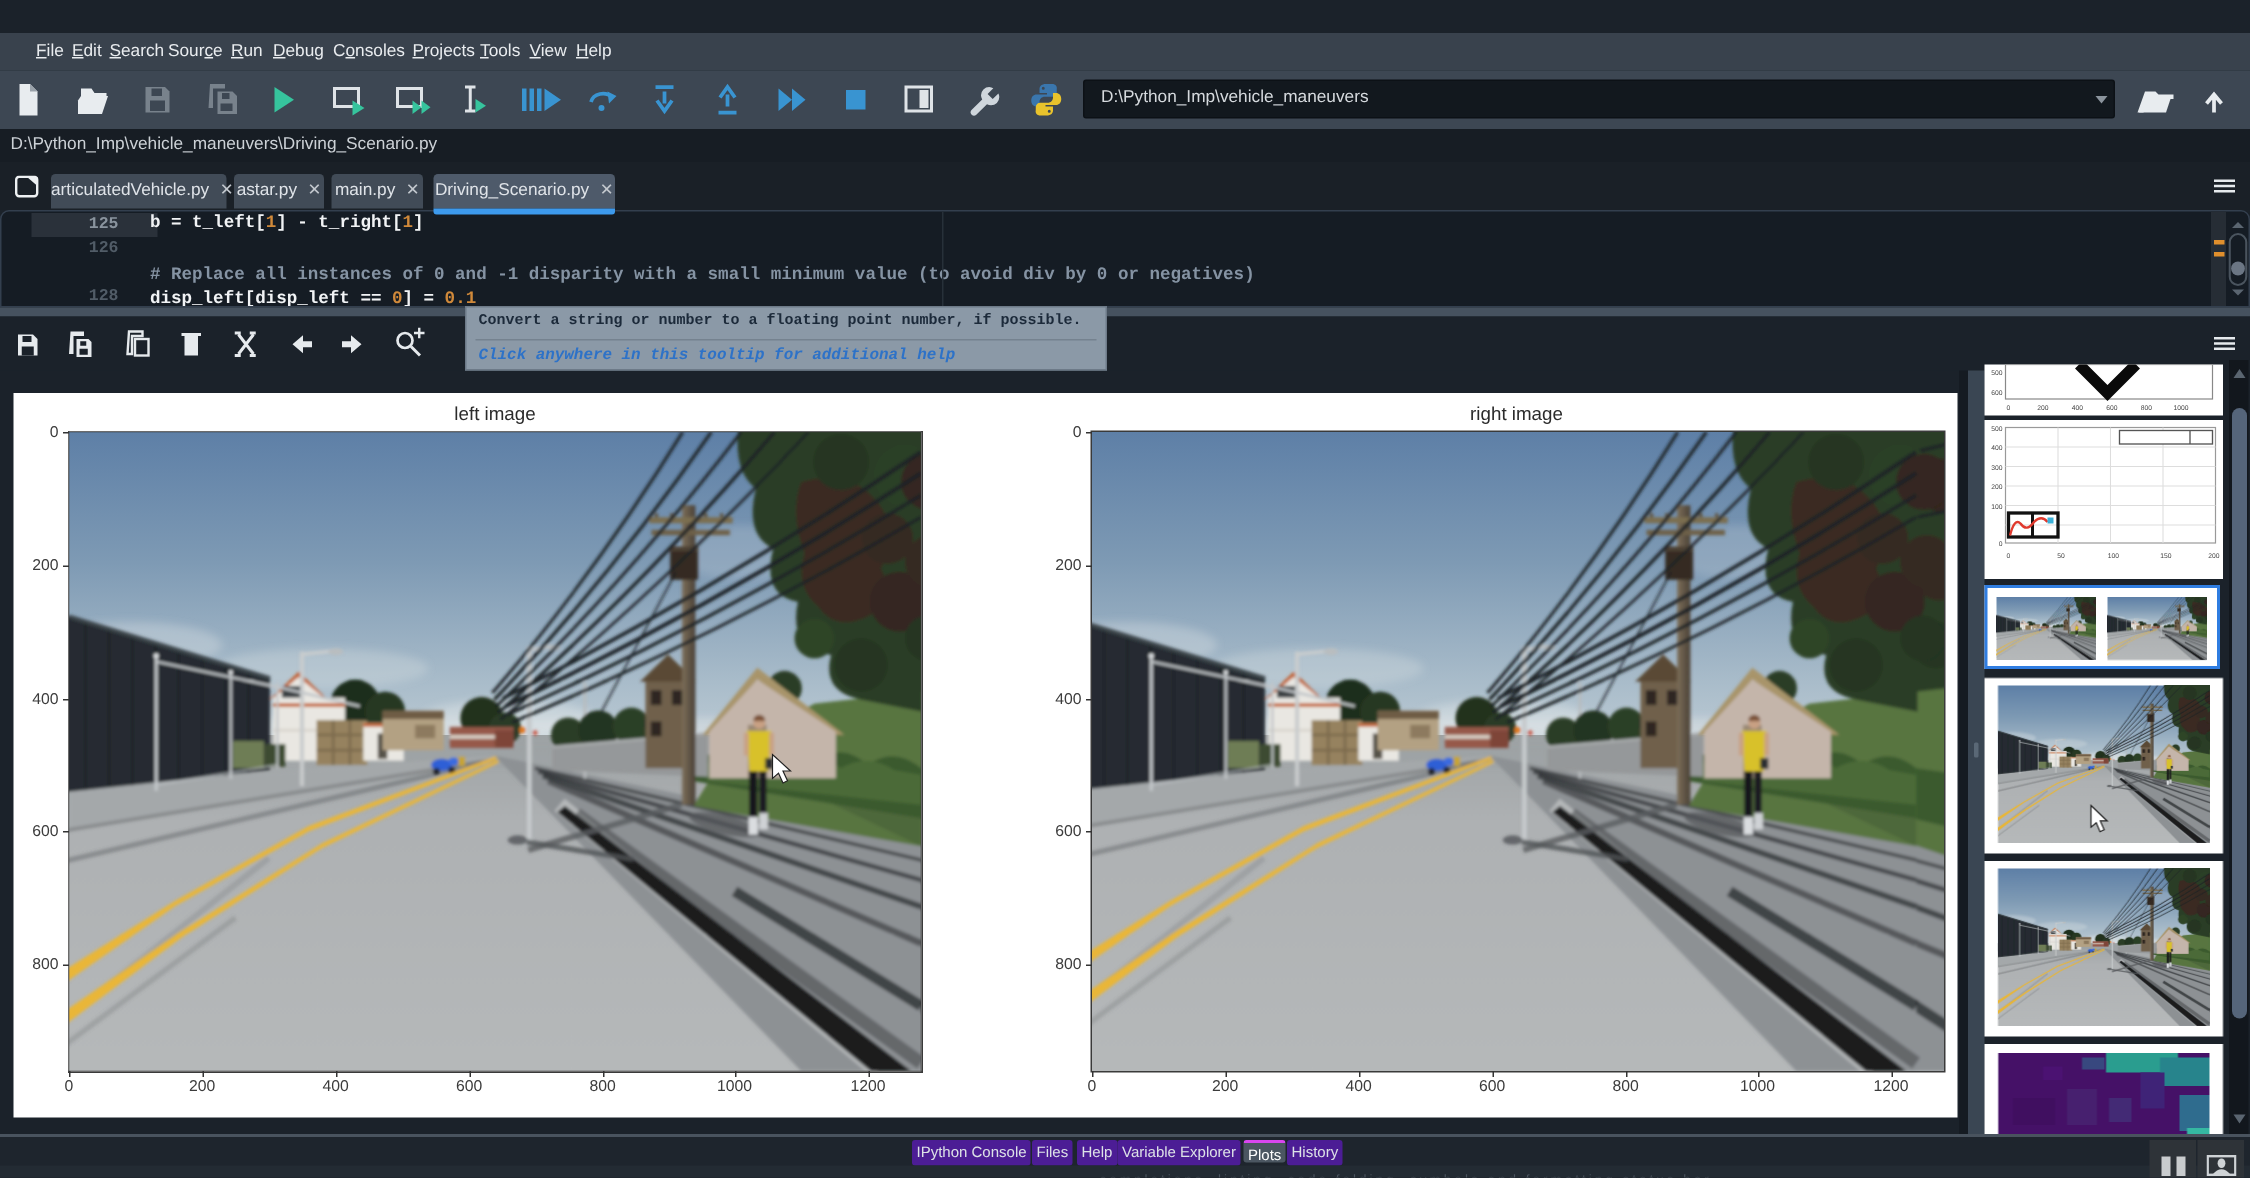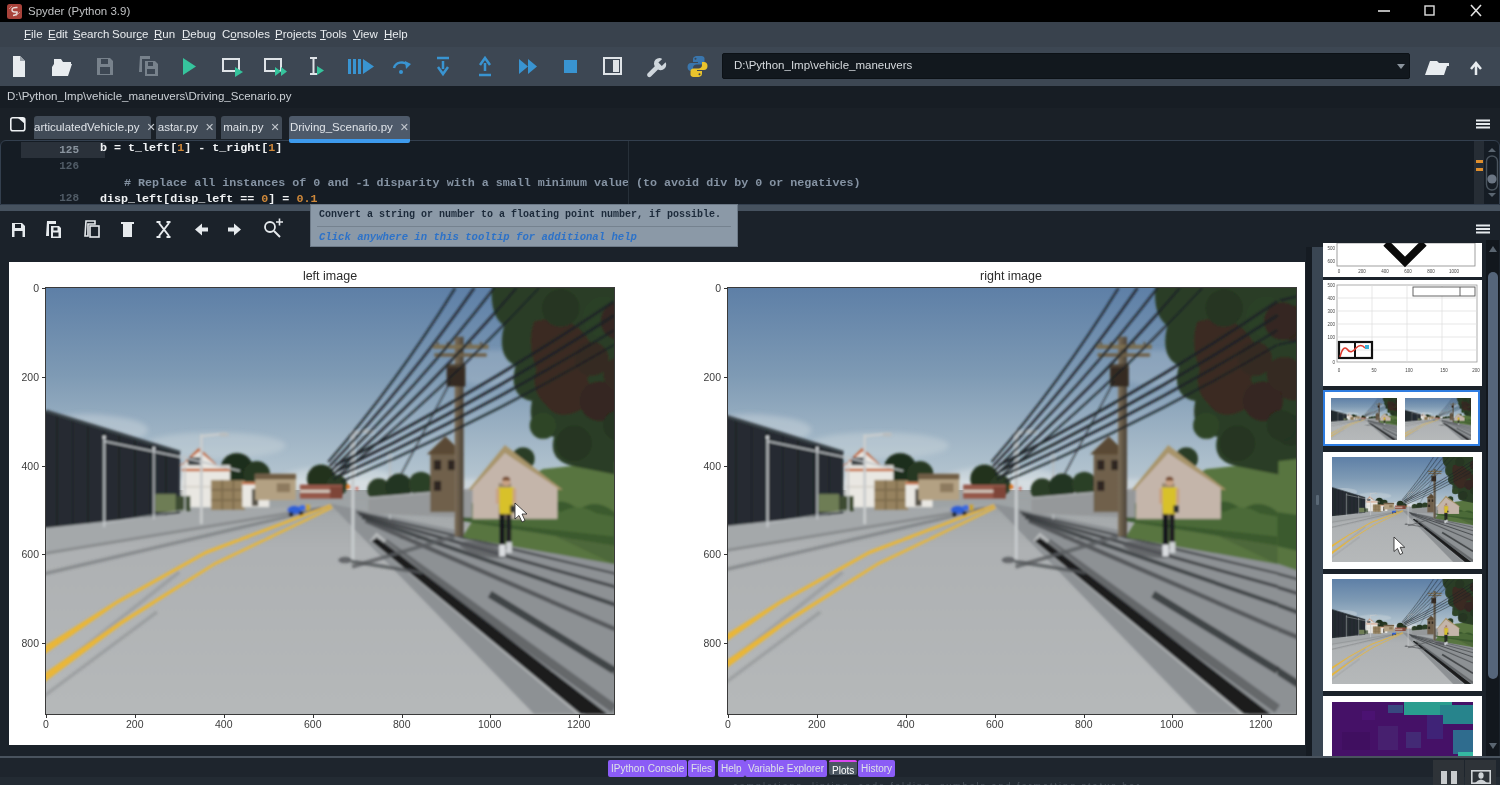--- a/index.html
+++ b/index.html
@@ -27,46 +27,33 @@
   #splitter1 { left:0; top:205px; width:1500px; height:6px; background:#46525f; }
   #plotbar { left:0; top:211px; width:1500px; height:36px; background:#1b222a; }
   #plotsarea { left:0; top:247px; width:1500px; height:509px; background:#1b222a; }
   #figure { left:9px; top:262px; width:1296px; height:483px; background:#ffffff; }
   .fig-title { position:absolute; top:7px; font-size:12.5px; color:#2b2b2b; width:200px; text-align:center; }
   .tick { position:absolute; font-size:10.5px; color:#3c3c3c; }
   .tickr { text-align:right; width:30px; }
   #thumbs { left:1323px; top:243px; width:160px; height:513px; }
   .card { position:absolute; left:0; background:#ffffff; }
   #statusbar { left:0; top:756px; width:1500px; height:29px; background:#1e252d; }
-  .stab { position:absolute; top:4px; height:17px; background:#8b5cf6; border-radius:2px; color:#dde2e7; font-size:10px; line-height:17px; padding:0 3px; }
+  .stab { position:absolute; top:4px; height:17px; background:#4c1d95; border-radius:2px; color:#dde2e7; font-size:10px; line-height:17px; padding:0 3px; }
   #statusstrip { left:0; top:777px; width:1500px; height:8px; background:#232b33; }
 
   
   #tooltip { left:310px; top:204px; width:428px; height:43px; background:#8b99a7; border:1px solid #6d7a88; font-family:"Liberation Mono",monospace; }
   #tooltip .l1 { position:absolute; left:8px; top:4px; font-size:10px; color:#1c2a3a; font-weight:bold; }
   #tooltip .sep { position:absolute; left:6px; right:6px; top:21px; height:1px; background:#75828f; }
   #tooltip .l2 { position:absolute; left:8px; top:26px; font-size:10.6px; color:#2d72c8; font-style:italic; font-weight:bold; }
 </style>
 </head>
 <body>
 <div id="stage">
 
-  <div class="abs" id="titlebar">
-    <svg class="abs" style="left:7px;top:4px" width="15" height="15" viewBox="0 0 15 15">
-      <rect x="0" y="0" width="15" height="15" rx="2.5" fill="#a8423a"></rect>
-      <path d="M10.5 3.5 Q5 3 5 6 Q5 8.5 10 8 Q11 10.5 6 11.5" stroke="#e8dcda" stroke-width="1.5" fill="none"></path>
-      <path d="M2 5 l3 -3 M9 12 l4 -4" stroke="#c98f89" stroke-width="1"></path>
-    </svg>
-    <div class="ttext">Spyder (Python 3.9)</div>
-    <svg class="abs" style="left:1371px;top:0" width="129" height="22" viewBox="0 0 129 22">
-      <line x1="7" y1="11" x2="19" y2="11" stroke="#e0e0e0" stroke-width="1.6"></line>
-      <rect x="54" y="6" width="9" height="9" fill="none" stroke="#e0e0e0" stroke-width="1.4"></rect>
-      <path d="M100 5 L110 16 M110 5 L100 16" stroke="#e0e0e0" stroke-width="1.6"></path>
-    </svg>
-  </div>
 
   <div class="abs" id="menubar">
     <span style="left:8px"><u>F</u>ile</span>
     <span style="left:32px"><u>E</u>dit</span>
     <span style="left:57px"><u>S</u>earch</span>
     <span style="left:96px">Sour<u>c</u>e</span>
     <span style="left:138px"><u>R</u>un</span>
     <span style="left:166px"><u>D</u>ebug</span>
     <span style="left:206px">C<u>o</u>nsoles</span>
     <span style="left:259px"><u>P</u>rojects</span>
@@ -180,21 +167,21 @@
   <div class="abs tab" style="left:289px;width:121px;background:#4e5a6a;">Driving_Scenario.py<span class="x">✕</span></div>
   <div class="abs" style="left:289px;top:139px;width:121px;height:4px;background:#3d9aed;border-radius:0 0 2px 2px;z-index:5;"></div>
 
   <div class="abs" id="editor">
     <div class="lnbox"></div>
     <div class="ln" style="left:20px;top:3px;color:#8a949e;">125</div>
     <div class="ln" style="left:20px;top:19px;">126</div>
     <div class="ln" style="left:20px;top:35px;margin-top:48px;">127</div>
     <div class="ln" style="left:20px;top:51px;">128</div>
     <div class="cl" style="top:0;">b = t_left[<span class="num">1</span>] - t_right[<span class="num">1</span>]</div>
-    <div class="cl comment" style="top:35px;margin-left:24px;"># Replace all instances of 0 and -1 disparity with a small minimum value (to avoid div by 0 or negatives)</div>
+    <div class="cl comment" style="top:35px;"># Replace all instances of 0 and -1 disparity with a small minimum value (to avoid div by 0 or negatives)</div>
     <div class="cl" style="top:51px;">disp_left[disp_left == <span class="num">0</span>] = <span class="num">0.1</span></div>
   </div>
   <div class="abs" id="colruler"></div>
 
   <div class="abs" style="left:1474px;top:141px;width:10px;height:63px;background:#262d35;"></div>
   <div class="abs" style="left:1476px;top:160px;width:7px;height:3px;background:#e08f2d;"></div>
   <div class="abs" style="left:1476px;top:168px;width:7px;height:3px;background:#e08f2d;"></div>
   <svg class="abs" style="left:1485px;top:141px" width="14" height="63" viewBox="0 0 14 63">
     <path d="M3 11 l4 -4 4 4 z" fill="#5a6570"></path>
     <path d="M3 52 l4 4 4 -4 z" fill="#5a6570"></path>

